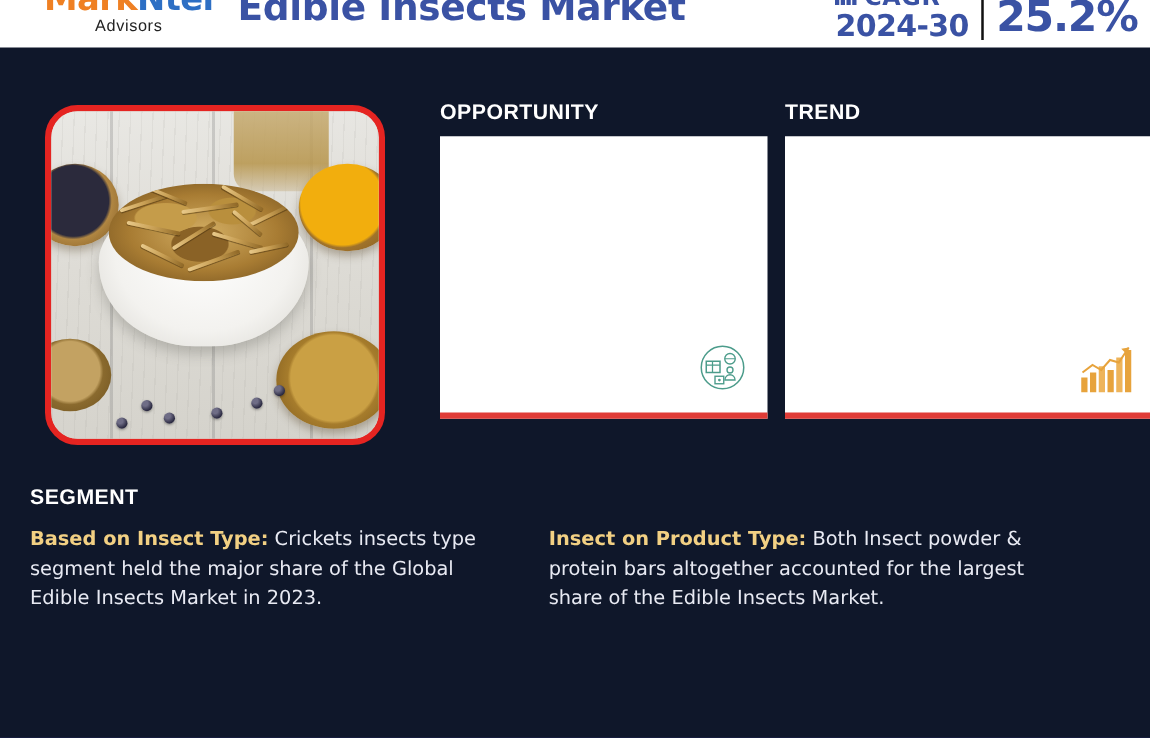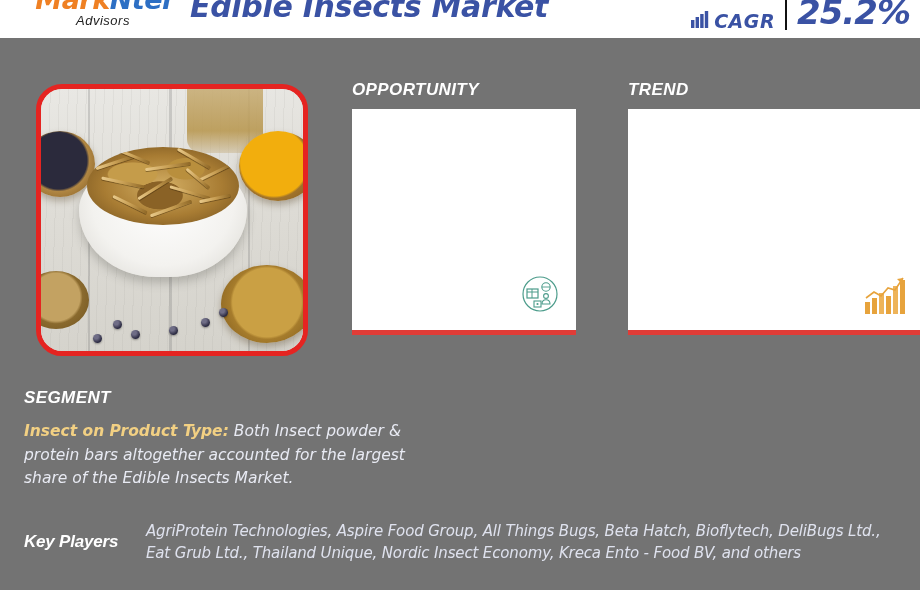--- a/index.html
+++ b/index.html
@@ -9,22 +9,21 @@
     height: 590px;
     overflow: hidden;
     font-family: "Liberation Sans", sans-serif;
     background: #262a62;
   }
 
   .infographic {
     position: relative;
     width: 920px;
     height: 590px;
-    background: #737373;
-    font-style: italic;
+    background: #0f172a;
   }
 
   
   .header-bar {
     position: absolute;
     top: 0; left: 0;
     width: 920px;
     height: 38px;
     background: #ffffff;
     overflow: hidden;
@@ -219,21 +218,21 @@
     background: radial-gradient(circle at 50% 45%, #c3a262 0 52%, #8a6a2e 58%, #6d511f 100%);
   }
   .berry {
     position:absolute; width:9px; height:9px; border-radius:50%;
     background: radial-gradient(circle at 35% 30%, #6f6d86 0 25%, #2a2940 70%);
     box-shadow: 0 1px 2px rgba(0,0,0,.35);
   }
 
   
   .card-col { position: absolute; top: 80px; }
-  .col-opportunity { left: 352px; width: 224px; }
+  .col-opportunity { left: 352px; width: 262px; }
   .col-trend { left: 628px; width: 296px; }
 
   .card-heading {
     color: #ffffff;
     font-size: 17px;
     font-weight: bold;
     letter-spacing: 0.4px;
     font-family: "Liberation Sans", sans-serif;
     margin-bottom: 9px;
   }
@@ -337,20 +336,21 @@
           <span class="cagr-icon">
             <svg width="20" height="18" viewBox="0 0 20 18">
               <rect x="0" y="10" width="3.4" height="8" fill="#3a52a4"></rect>
               <rect x="4.6" y="7" width="3.4" height="11" fill="#3a52a4"></rect>
               <rect x="9.2" y="4" width="3.4" height="14" fill="#3a52a4"></rect>
               <rect x="13.8" y="1" width="3.4" height="17" fill="#3a52a4"></rect>
             </svg>
           </span>
           <span class="cagr-word">CAGR</span>
         </div>
+        <div class="cagr-years">2024-30</div>
       </div>
       <div class="cagr-divider"></div>
       <div class="cagr-value">25.2%</div>
     </div>
   </div>
 
 
   <div class="photo-frame">
     <div class="photo-inner">
       <div class="wood-grain"></div>
@@ -417,22 +417,21 @@
           <polyline points="2,22 10,16 17,20 24,12 31,14 39,2" fill="none" stroke="#e7a33c" stroke-width="1.6"></polyline>
           <polygon points="39,2 33,3 38,8" fill="#e7a33c"></polygon>
         </svg>
       </div>
     </div>
   </div>
 
   <div class="segment-title">SEGMENT</div>
   <div class="segment-body">
     <div class="segment-item">
+      <span class="seg-label">Based on Insect Type:</span><span> Crickets insects type segment held the major share of the Global Edible Insects Market in 2023.</span>
+    </div>
+    <div class="segment-item">
       <span class="seg-label">Insect on Product Type:</span><span> Both Insect powder &amp; protein bars altogether accounted for the largest share of the Edible Insects Market.</span>
     </div>
   </div>
 
-  <div class="players-row">
-    <div class="players-label">Key Players</div>
-    <div class="players-text">AgriProtein Technologies, Aspire Food Group, All Things Bugs, Beta Hatch, Bioflytech, DeliBugs Ltd., Eat Grub Ltd., Thailand Unique, Nordic Insect Economy, Kreca Ento - Food BV, and others</div>
-  </div>
 
 </div>
 
 </body></html>

